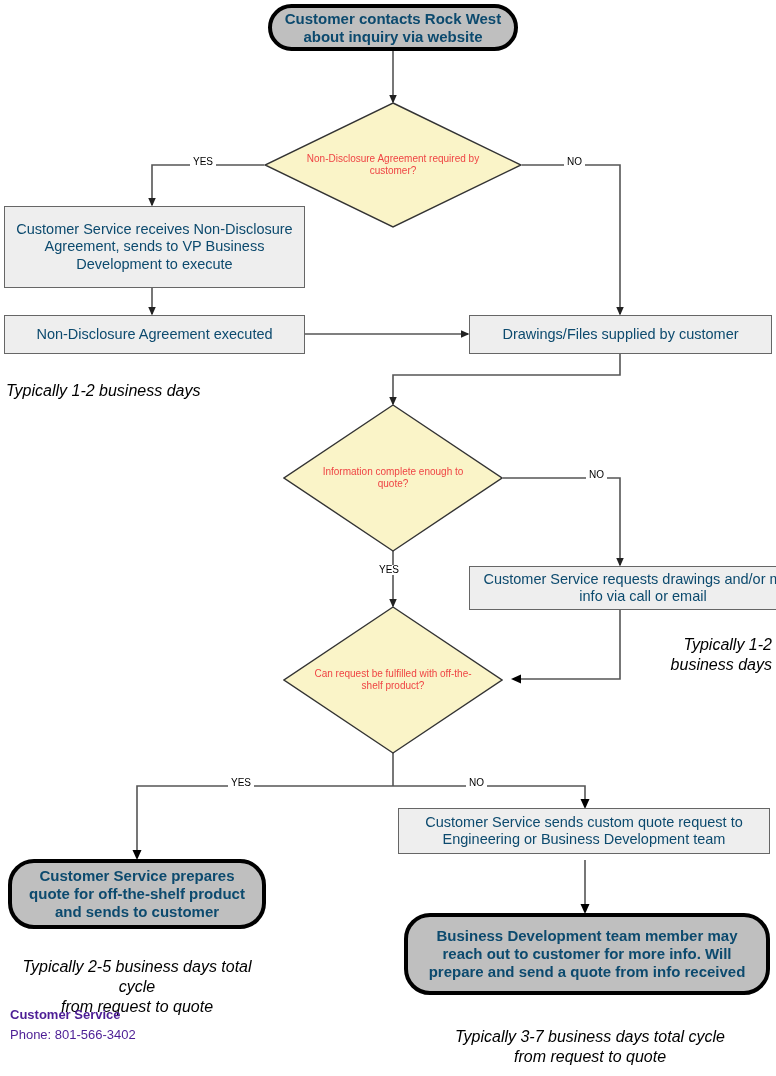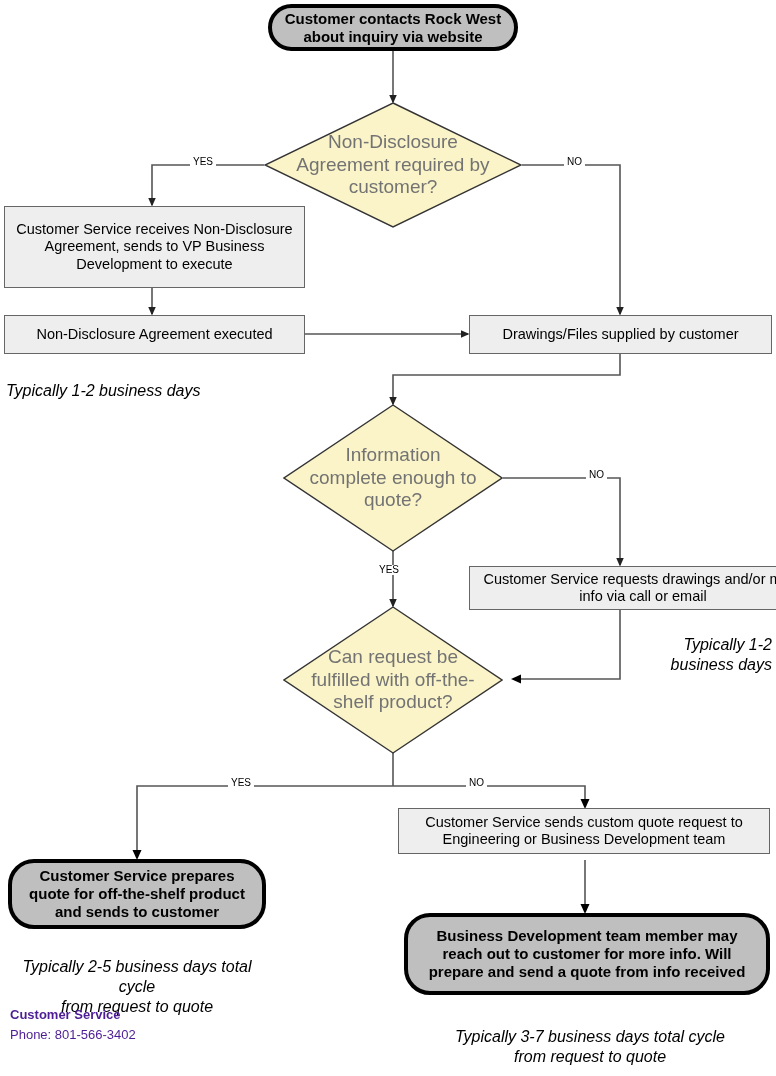--- a/index.html
+++ b/index.html
@@ -29,21 +29,21 @@
 
   
   .node {
     position: absolute;
     box-sizing: border-box;
     display: flex;
     align-items: center;
     justify-content: center;
     text-align: center;
     line-height: 1.18;
-    color: #000000;
+    color: #0c4a6e;
   }
 
   
   .proc {
     background: #eeeeee;
     border: 1.5px solid #666666;
     font-size: 14.5px;
     padding: 2px 6px;
   }
 
@@ -67,23 +67,23 @@
   .decision .dia-shape {
     position: absolute;
     left: 0; top: 0;
     width: 100%;
     height: 100%;
   }
   .decision .dia-label {
     position: relative;
     z-index: 2;
     text-align: center;
-    font-size: 19px;
+    font-size: 10px;
     line-height: 1.2;
-    color: #737373;
+    color: #ef4444;
     width: 78%;
   }
 
   
   .edge-label {
     position: absolute;
     font-size: 10px;
     color: #000000;
     background: #ffffff;
     padding: 0 3px;

